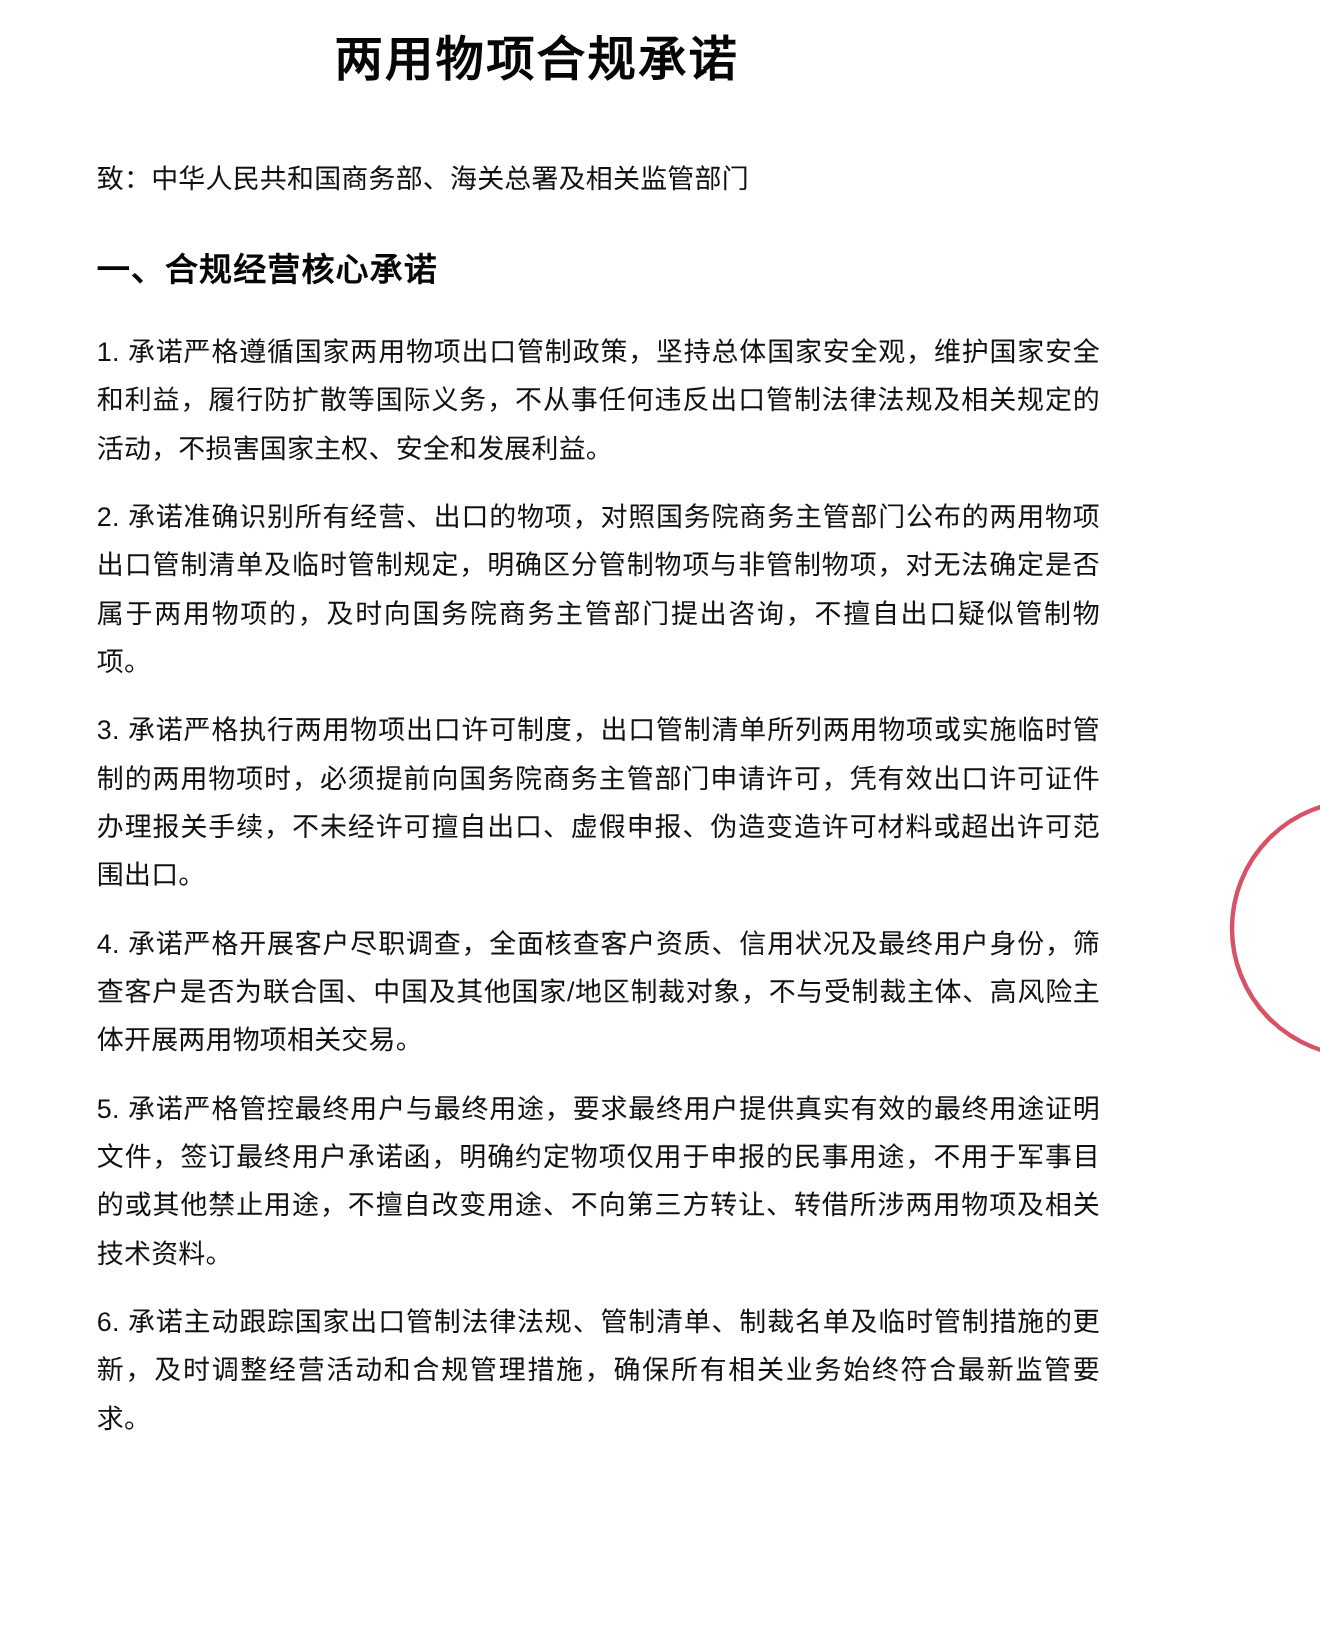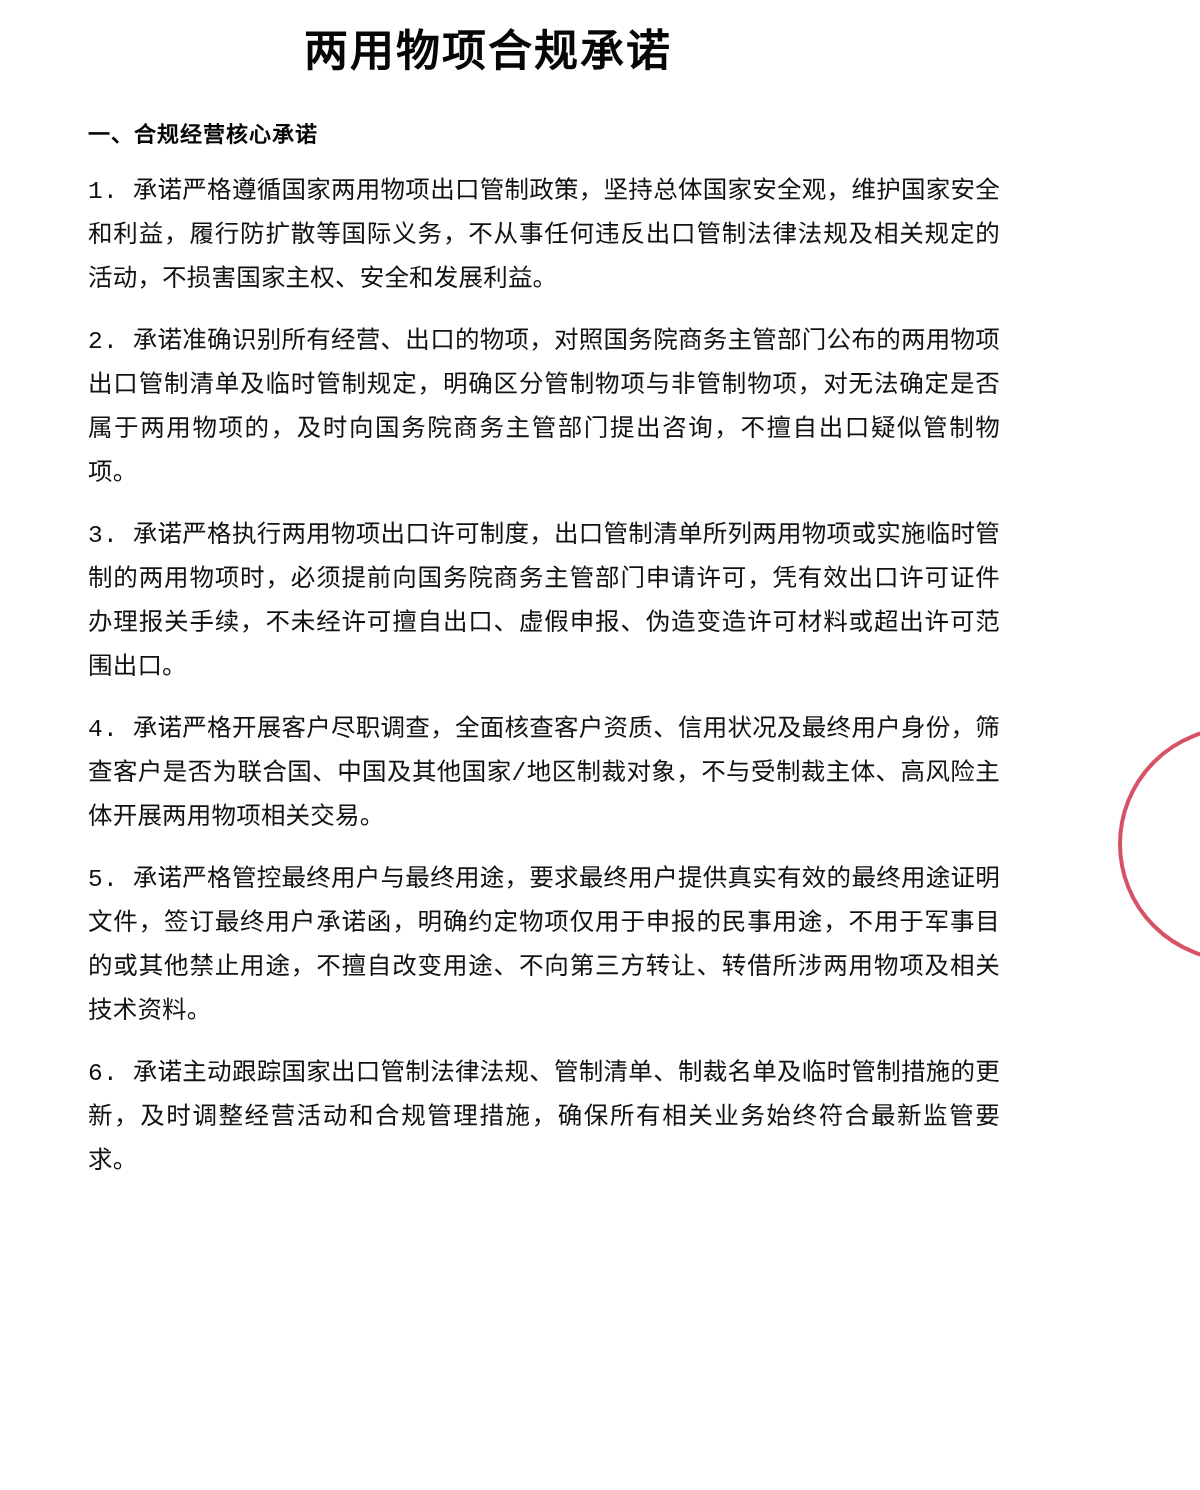--- a/index.html
+++ b/index.html
@@ -15,21 +15,20 @@
   }
 
   .page {
     position: relative;
     width: 1200px;
     height: 1490px;
     margin: 0 auto;
     background: #ffffff;
     overflow: hidden;
     box-sizing: border-box;
-    font-family: Liberation Mono, monospace;
   }
 
   
   .seal {
     position: absolute;
     left: 1118px;
     top: 726px;
     width: 236px;
     height: 236px;
     border-radius: 50%;
@@ -96,21 +95,21 @@
     text-indent: 0;
   }
 
   .intro {
     padding-top: 14px;
   }
 
   .section-heading {
     margin: 0;
     padding: 40px 0 14px 0;
-    font-size: 22px;
+    font-size: 30px;
     font-weight: 700;
     letter-spacing: 1px;
     line-height: 1.35;
     color: #060606;
   }
 
   .clause {
     padding-top: 18px;
   }
 
@@ -127,20 +126,21 @@
     <div class="seal-inner">
 
       <div class="seal-text">上海斯</div>
     </div>
   </div>
 
   <div class="content">
 
     <h1 class="doc-title">两用物项合规承诺</h1>
 
+    <p class="para addressee">致：中华人民共和国商务部、海关总署及相关监管部门</p>
 
 
     <h2 class="section-heading">一、合规经营核心承诺</h2>
 
     <p class="para clause">1. 承诺严格遵循国家两用物项出口管制政策，坚持总体国家安全观，维护国家安全和利益，履行防扩散等国际义务，不从事任何违反出口管制法律法规及相关规定的活动，不损害国家主权、安全和发展利益。</p>
     <p class="para clause">2. 承诺准确识别所有经营、出口的物项，对照国务院商务主管部门公布的两用物项出口管制清单及临时管制规定，明确区分管制物项与非管制物项，对无法确定是否属于两用物项的，及时向国务院商务主管部门提出咨询，不擅自出口疑似管制物项。</p>
     <p class="para clause">3. 承诺严格执行两用物项出口许可制度，出口管制清单所列两用物项或实施临时管制的两用物项时，必须提前向国务院商务主管部门申请许可，凭有效出口许可证件办理报关手续，不未经许可擅自出口、虚假申报、伪造变造许可材料或超出许可范围出口。</p>
     <p class="para clause">4. 承诺严格开展客户尽职调查，全面核查客户资质、信用状况及最终用户身份，筛查客户是否为联合国、中国及其他国家/地区制裁对象，不与受制裁主体、高风险主体开展两用物项相关交易。</p>
     <p class="para clause">5. 承诺严格管控最终用户与最终用途，要求最终用户提供真实有效的最终用途证明文件，签订最终用户承诺函，明确约定物项仅用于申报的民事用途，不用于军事目的或其他禁止用途，不擅自改变用途、不向第三方转让、转借所涉两用物项及相关技术资料。</p>
     <p class="para clause">6. 承诺主动跟踪国家出口管制法律法规、管制清单、制裁名单及临时管制措施的更新，及时调整经营活动和合规管理措施，确保所有相关业务始终符合最新监管要求。</p>

